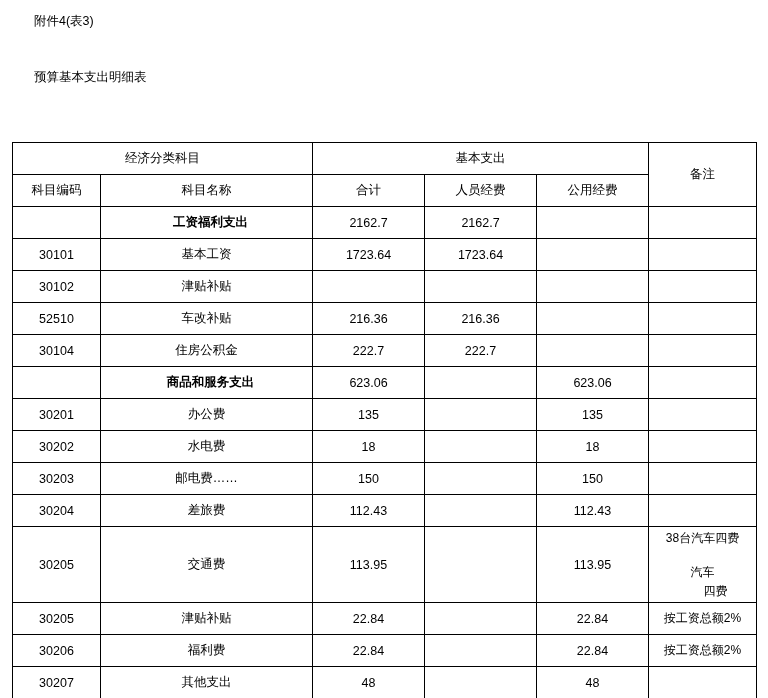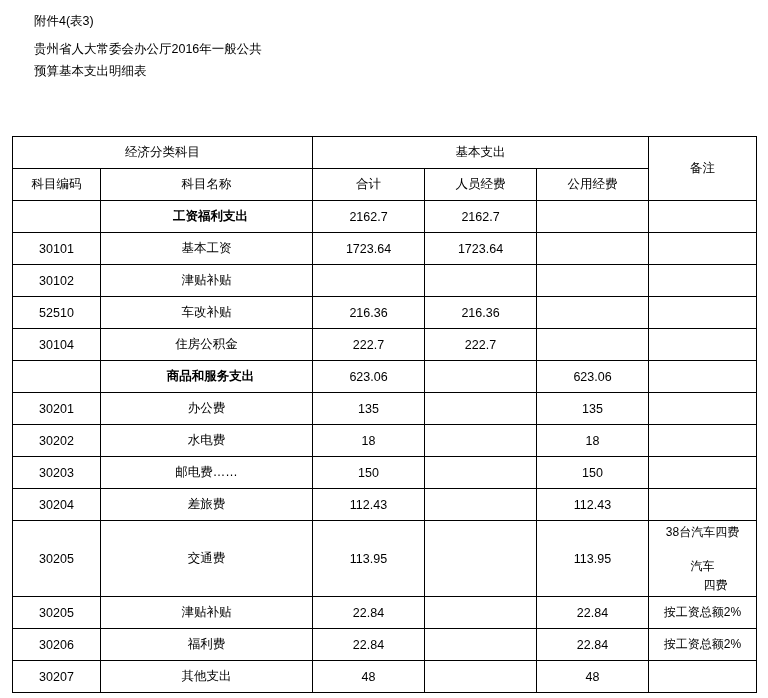--- a/index.html
+++ b/index.html
@@ -22,27 +22,27 @@
     padding: 0;
   }
   .hdr {
     font-family: "Liberation Sans", "DejaVu Sans", sans-serif;
     font-size: 12.5px;
     color: #000;
     line-height: 1.2;
   }
   .hdr-line1 { position: absolute; left: 34px; top: 14px; }
   .hdr-line2 { position: absolute; left: 34px; top: 42px; }
-  .hdr-line3 { position: absolute; left: 34px; top: 64px; }
+  .hdr-line3 { position: absolute; left: 34px; top: 70px; }
   .hdr-line4 { position: absolute; left: 34px; top: 107px; }
 
   table.main {
     position: absolute;
     left: 12px;
-    top: 136px;
+    top: 142px;
     width: 744px;
     border-collapse: collapse;
     table-layout: fixed;
     font-family: "Liberation Sans", "DejaVu Sans", sans-serif;
     font-size: 12.5px;
   }
   table.main td, table.main th {
     border: 1px solid #000000;
     padding: 0;
     vertical-align: middle;
@@ -84,21 +84,20 @@
   }
   .remark-multi .r2 { display: block; margin-top: 16px; }
   .remark-multi .r3 { display: block; padding-left: 26px; }
 </style>
 </head>
 <body>
 
 <div class="page">
 
   <div class="hdr hdr-line1">附件4(表3)</div>
-  <div class="hdr hdr-line2">贵州省人大常委会办公厅2016年一般公共</div>
   <div class="hdr hdr-line3">预算基本支出明细表</div>
 
   <table class="main">
     <colgroup>
       <col class="col-code">
         <col class="col-name">
         <col class="col-total">
         <col class="col-person">
         <col class="col-public">
         <col class="col-remark">

